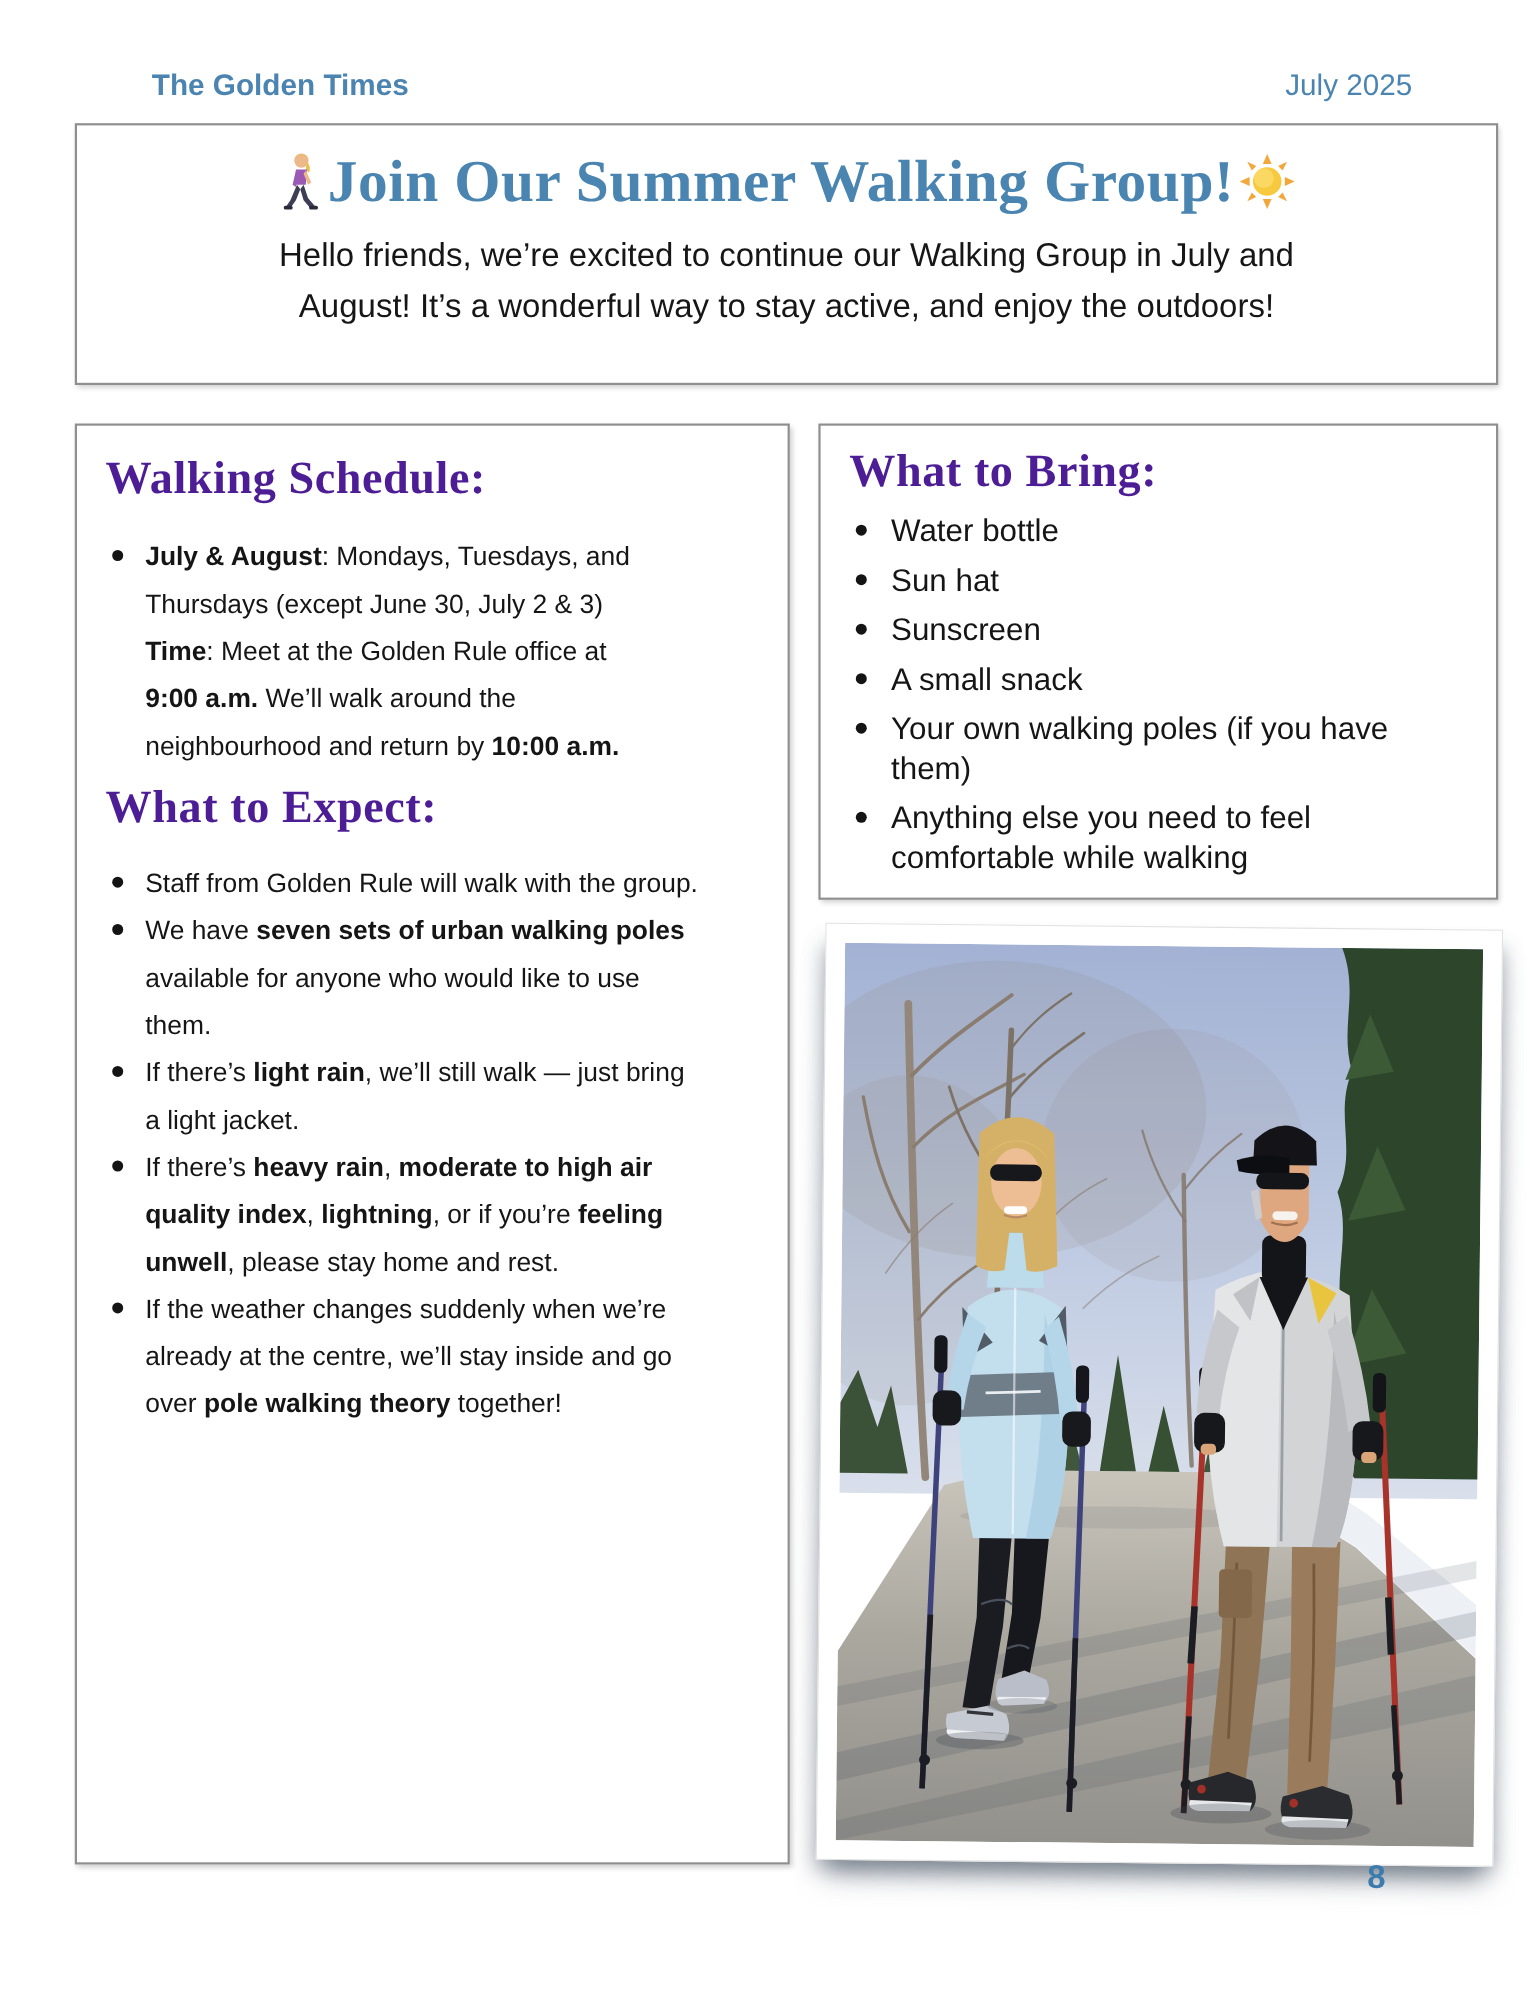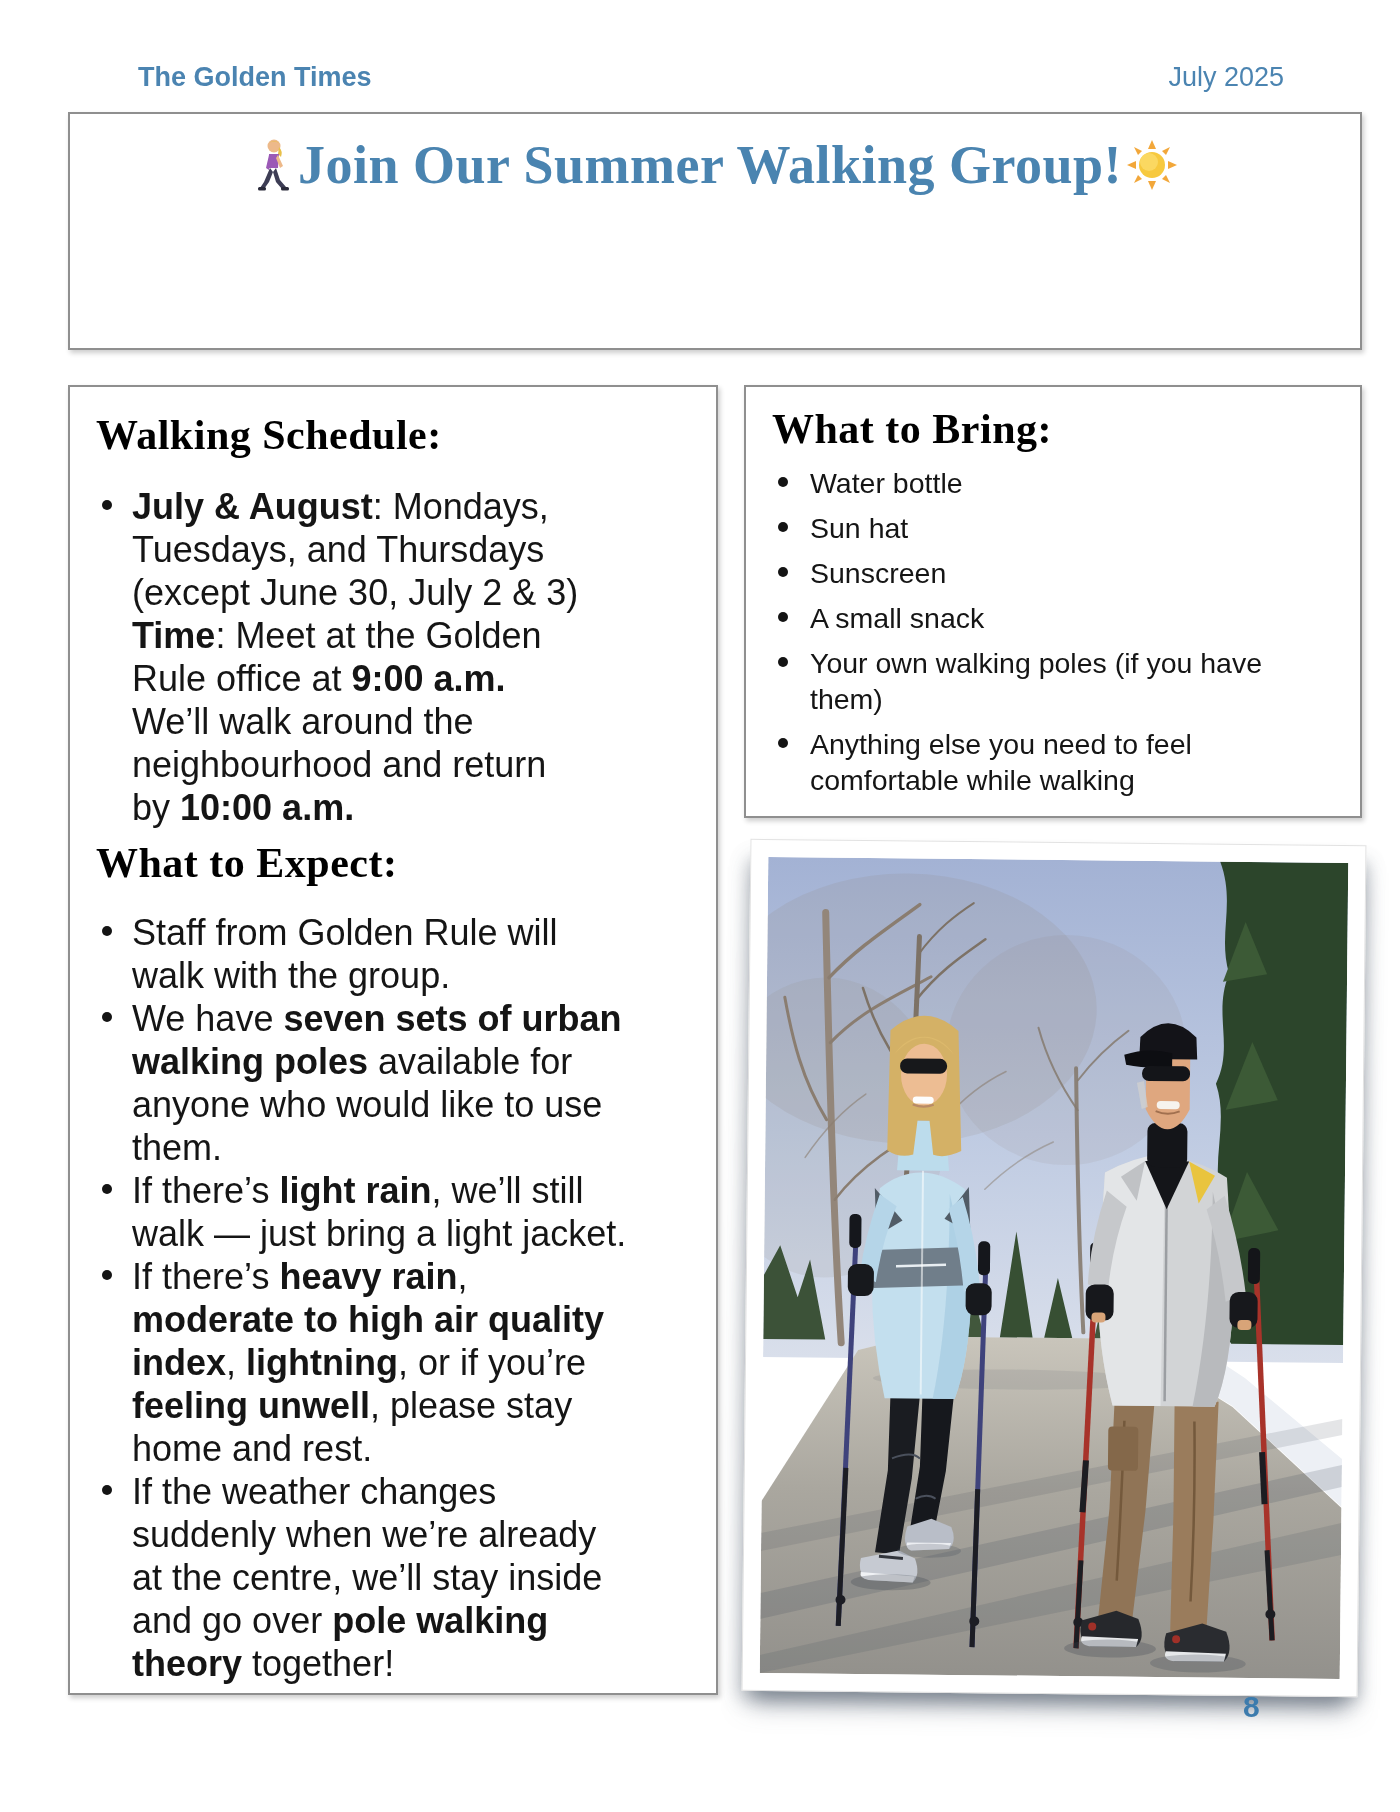--- a/index.html
+++ b/index.html
@@ -22,26 +22,26 @@
   .hero-title-row h1{
     margin:0;font-family:"Liberation Serif",serif;font-weight:700;
     font-size:54px;color:#4a84b0;letter-spacing:.5px;
   }
   .hero-intro{margin:14px 40px 0 40px;font-size:30px;line-height:46px;color:#161616;}
   
   .left-box{left:68px;top:385px;width:650px;height:1310px;padding:24px 26px 20px 26px;}
   .right-box{left:744px;top:385px;width:618px;height:433px;padding:18px 24px 16px 26px;}
   h2.section{
     margin:0;font-family:"Liberation Serif",serif;font-weight:700;
-    font-size:42px;color:#000000;letter-spacing:.5px;
+    font-size:42px;color:#4c1d95;letter-spacing:.5px;
   }
   ul.blist{list-style:none;margin:0;padding:0;}
   ul.blist li{position:relative;padding-left:36px;}
   .left-box ul.blist{margin-top:26px;width:492px;}
-  .left-box ul.blist li{font-size:36px;line-height:43px;}
+  .left-box ul.blist li{font-size:24px;line-height:43px;}
   .left-box h2.second{margin-top:10px;}
   .left-box ul.blist.expect{margin-top:24px;width:540px;}
   .right-box ul.blist{margin-top:12px;}
   .right-box ul.blist li{font-size:28.5px;line-height:36px;margin-bottom:9px;padding-left:38px;}
   .dot{position:absolute;left:6px;top:15px;width:10px;height:10px;border-radius:50%;background:#141414;}
   .right-box .dot{top:12px;}
   b{font-weight:700;}
   
   .photo{
     position:absolute;left:746px;top:842px;width:616px;height:852px;
@@ -91,20 +91,22 @@
             <polygon points="8,8 16,12 12,16"></polygon>
             <polygon points="44,8 40,16 36,12"></polygon>
             <polygon points="8,44 12,36 16,40"></polygon>
             <polygon points="44,44 36,40 40,36"></polygon>
           </g>
           <circle cx="26" cy="26" r="13" fill="#f7c93e"></circle>
           <circle cx="23" cy="23" r="9" fill="#fbdc6a" opacity=".8"></circle>
         </svg>
       </span>
     </div>
+    <p class="hero-intro"><span>Hello friends, we’re excited to continue our Walking Group in July and</span><br>
+    <span>August! It’s a wonderful way to stay active, and enjoy the outdoors!</span></p>
   </div>
 
   <div class="framed left-box">
     <h2 class="section">Walking Schedule:</h2>
     <ul class="blist">
       <li>
         <span class="dot"></span>
         <span><b>July &amp; August</b><span>: Mondays, Tuesdays, and Thursdays (except June 30, July 2 &amp; 3) </span><b>Time</b><span>: Meet at the Golden Rule office at </span><b>9:00 a.m.</b><span> We’ll walk around the neighbourhood and return by </span><b>10:00 a.m.</b></span>
       </li>
     </ul>

